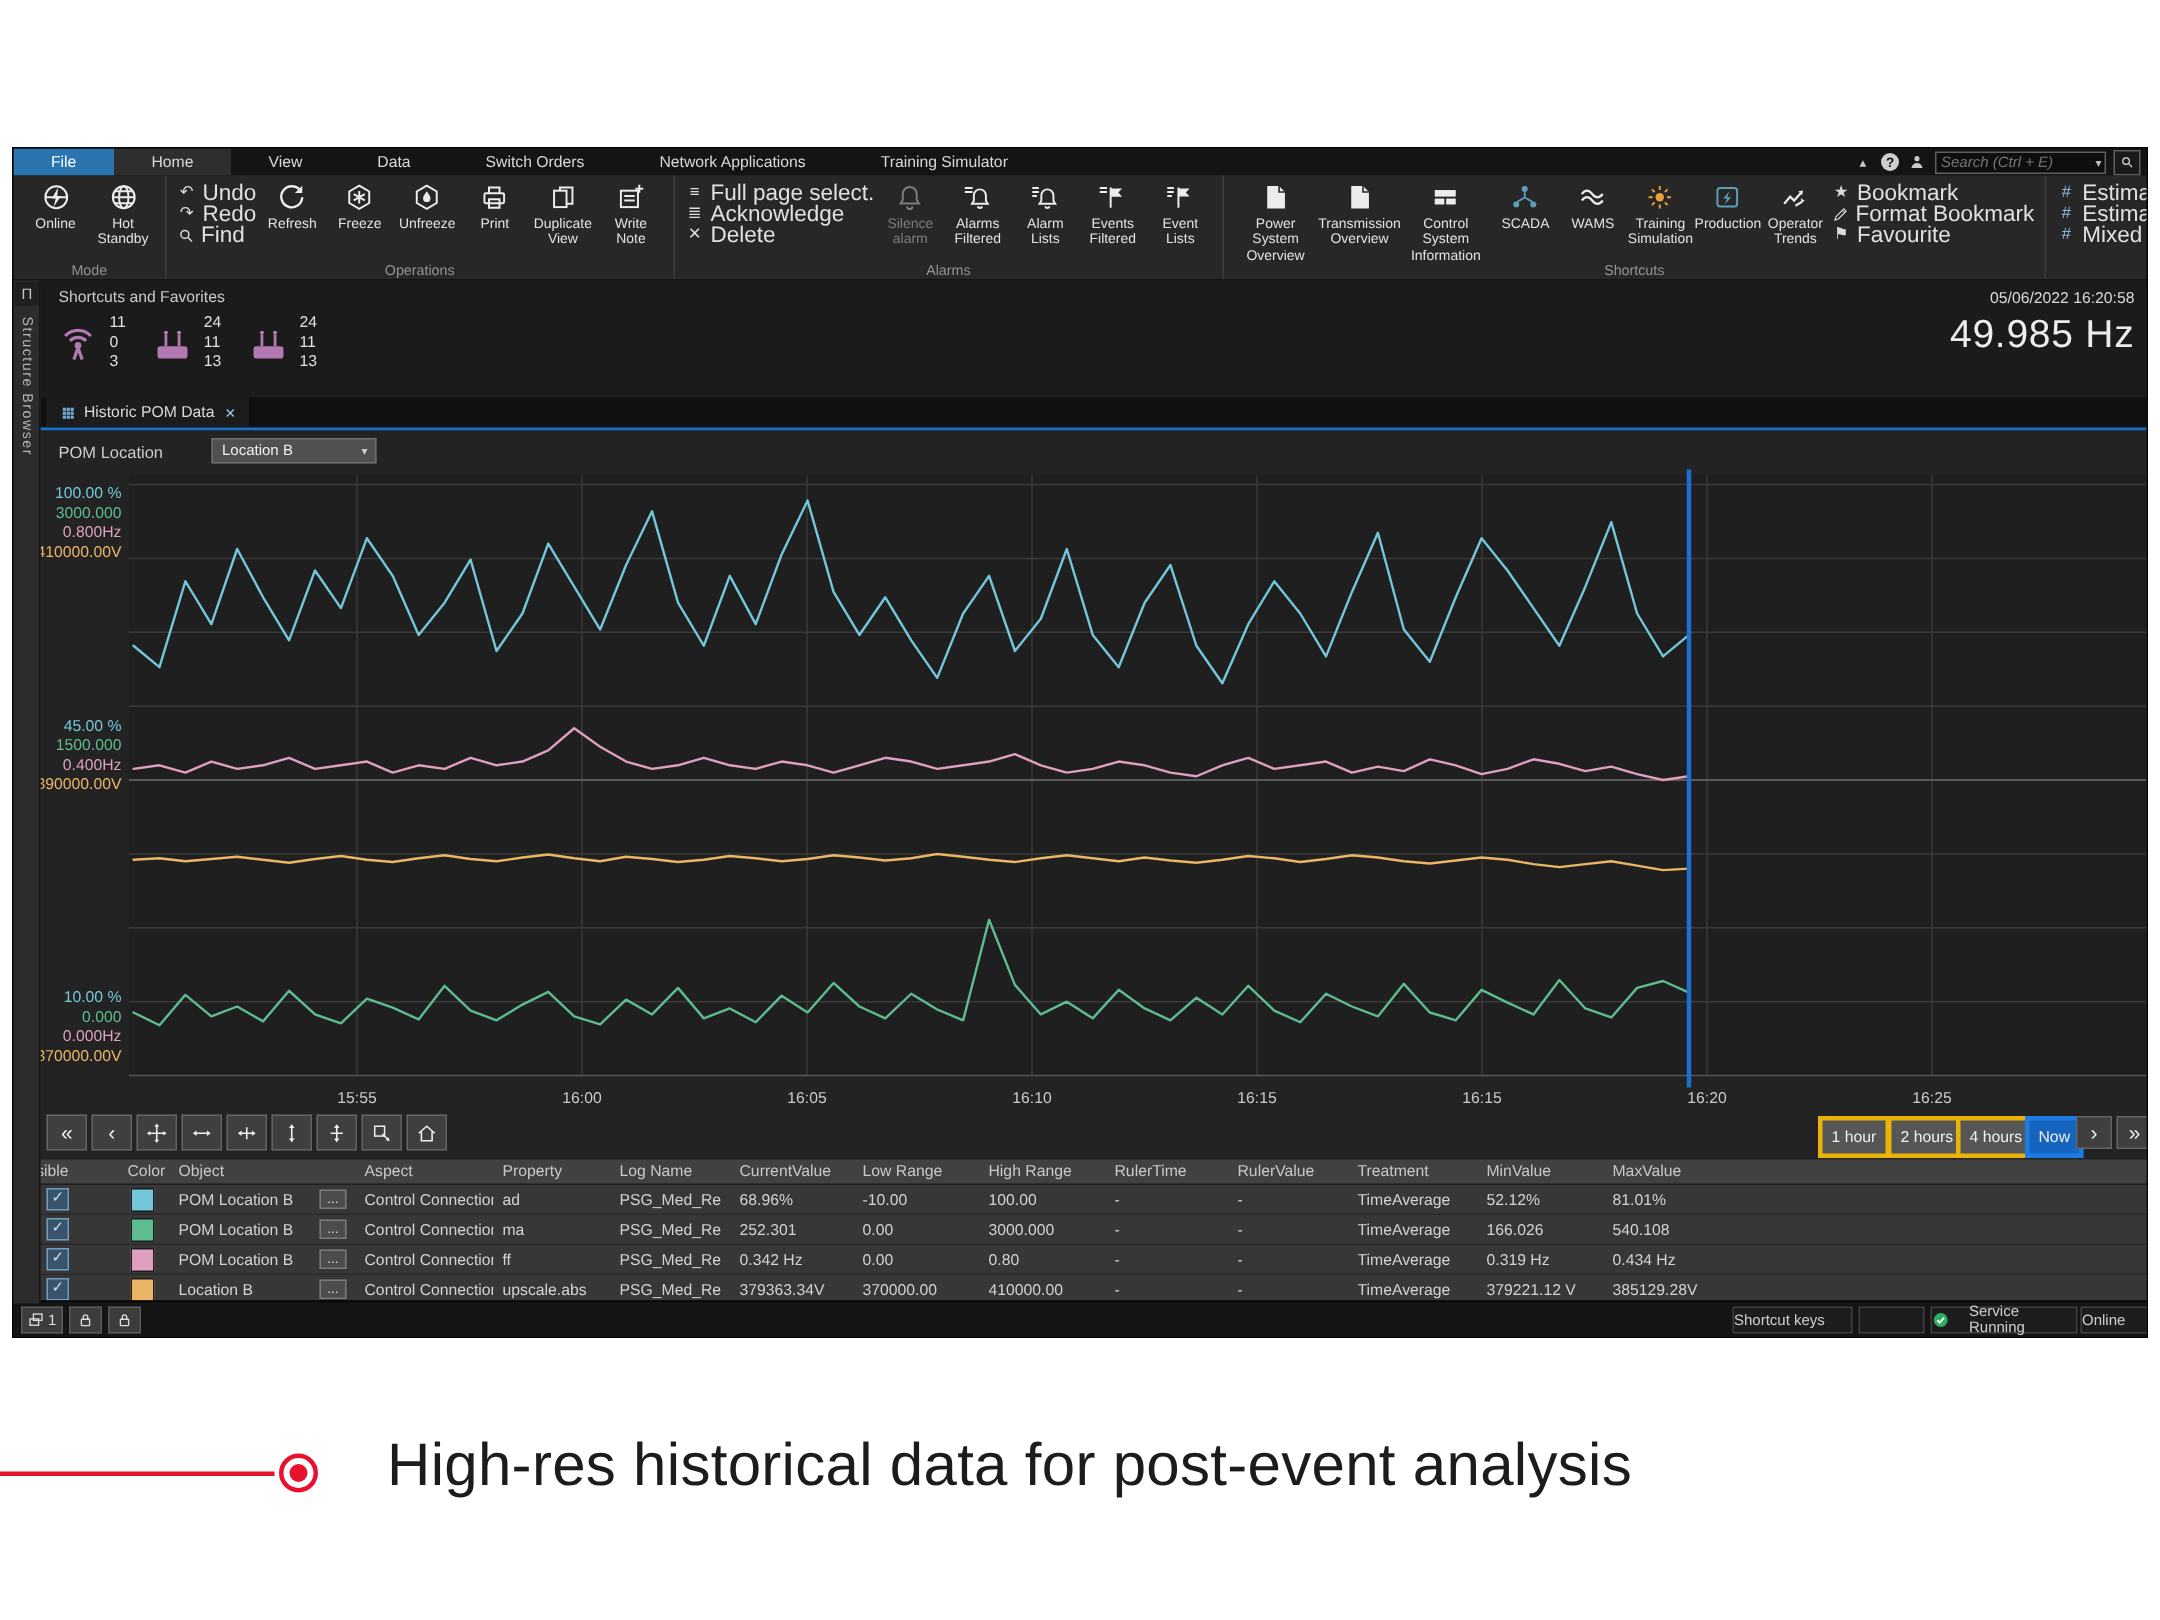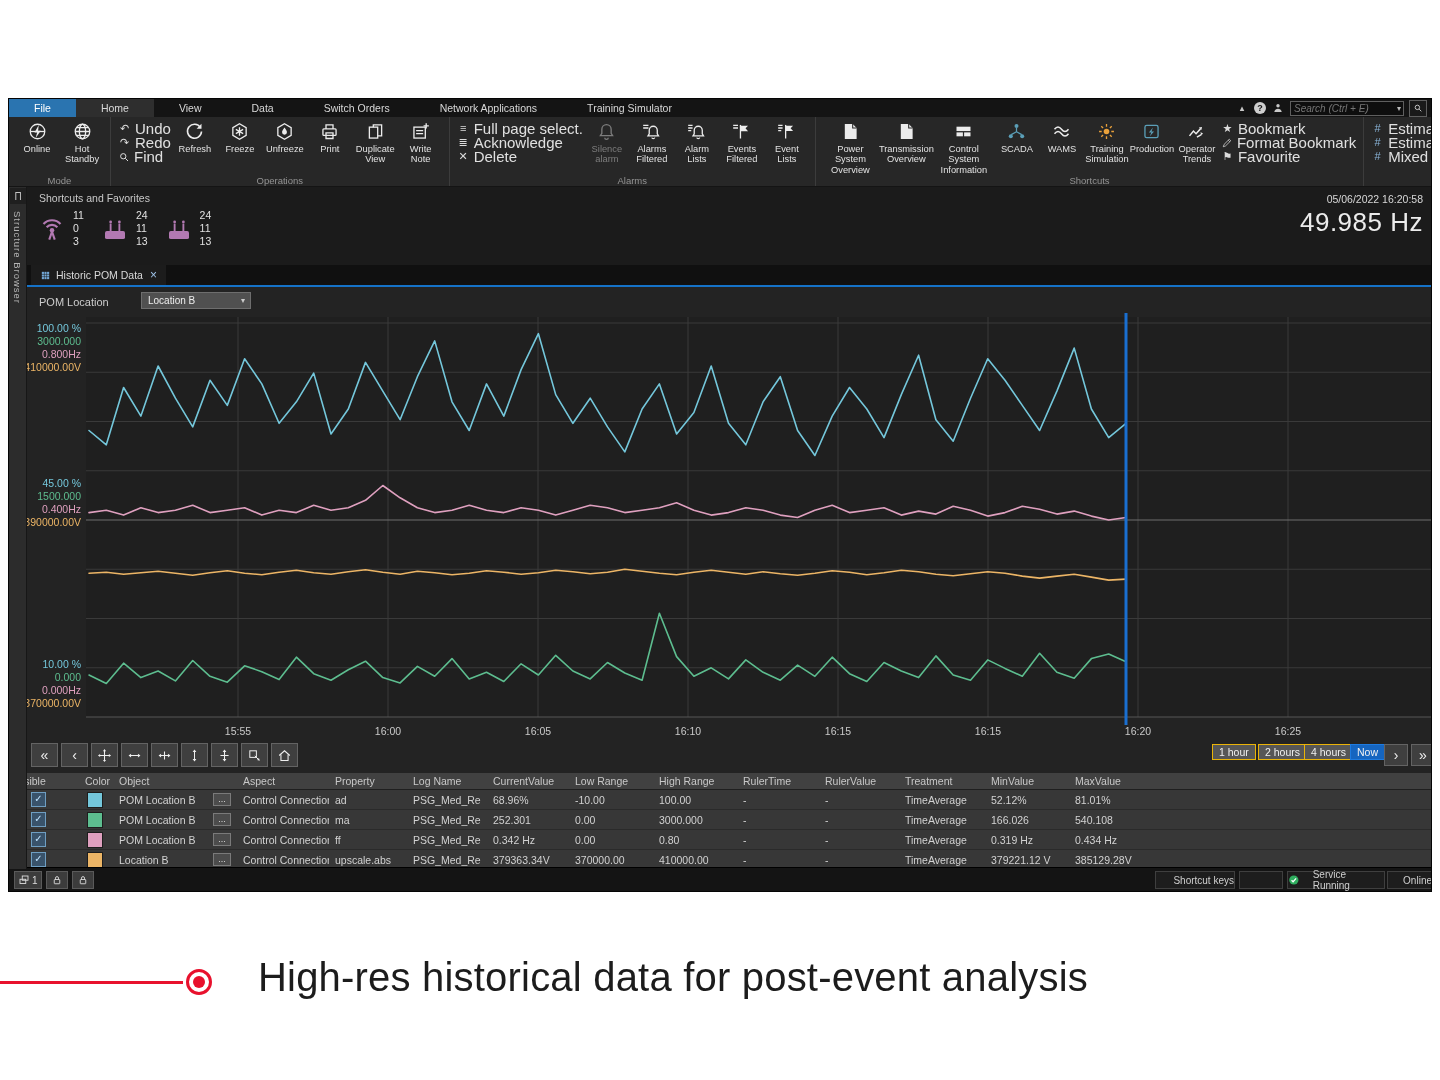--- a/index.html
+++ b/index.html
@@ -68,21 +68,21 @@
   .dropdown{position:absolute;left:132px;top:5px;width:110px;height:17px;background:#505050;border:1px solid #6e6e6e;
             box-sizing:border-box;display:flex;align-items:center;cursor:default}
   .dropdown .dval{font-size:10px;color:#eee;padding-left:6px;flex:1}
   .dropdown .dcaret{color:#ccc;font-size:8px;padding-right:5px}
   #chartwrap{position:absolute;left:0;top:0;width:1424px;height:454px}
   
   .navrow{position:absolute;left:0;top:454px;width:1424px;height:28px}
   .navbtn{position:absolute;top:2px;width:27px;height:24px;background:#3f3f3f;border:1px solid #636363;box-sizing:border-box;
           color:#efefef;display:flex;align-items:center;justify-content:center;font-size:14px;cursor:default}
   .navbtn svg{width:15px;height:15px}
-  .rngbtn{position:absolute;top:3px;height:16px;background:#565656;border:1px solid #eab308;box-sizing:border-box;
+  .rngbtn{position:absolute;top:3px;height:28px;background:#565656;border:3px solid #eab308;box-sizing:border-box;
           color:#f0f0f0;display:flex;align-items:center;justify-content:center;font-size:10.5px;padding:0 6px;cursor:default}
   .rngbtn.now{background:#1565c0;border-color:#1e7be0}
   
   .tbl{position:absolute;left:0;top:486px;width:1424px}
   .trow{display:grid;grid-template-columns:70px 34px 100px 24px 92px 78px 80px 82px 84px 84px 82px 80px 86px 84px 90px 1fr;
         align-items:center;height:19px;background:#373737;border-bottom:1px solid #2a2a2a}
   .trow.head{height:16px;background:#414141;border-bottom:1px solid #1f1f1f}
   .tcell{font-size:10.5px;color:#d2d2d2;padding-left:6px;white-space:nowrap;overflow:hidden}
   .head .tcell{color:#c8c8c8}
   .chk{width:13px;height:13px;margin-left:22px;background:#39536b;border:1px solid #6e9ec2;color:#bfe3ff;
@@ -90,21 +90,21 @@
   .swatch{width:14px;height:14px;margin-left:8px;border:1px solid #1d1d1d}
   .dots{width:18px;height:13px;background:#4c4c4c;border:1px solid #7a7a7a;color:#ddd;font-size:9px;line-height:11px;
         text-align:center;box-sizing:border-box}
   
   .statusbar{position:absolute;left:0;top:768px;width:1424px;height:24px;background:#141414;border-top:1px solid #000}
   .sb-left{position:absolute;left:5px;top:3px;display:flex;gap:4px}
   .sb-btn{height:18px;min-width:22px;background:#3c3c3c;border:1px solid #5a5a5a;box-sizing:border-box;color:#ddd;
           display:flex;align-items:center;justify-content:center;font-size:10px;gap:2px;padding:0 3px}
   .sb-btn svg{width:12px;height:12px}
   .sb-box{position:absolute;top:3px;height:18px;background:#1d1d1d;border:1px solid #3f3f3f;box-sizing:border-box;
-          color:#cfcfcf;font-size:10px;display:flex;align-items:center;justify-content:flex-end;gap:5px}
+          color:#cfcfcf;font-size:10px;display:flex;align-items:center;justify-content:flex-start;gap:5px}
   .sb-box svg{width:12px;height:12px;color:#2fae5f}
   
   .cap-line{position:absolute;left:0;top:981px;width:183px;height:3px;background:#e8112d}
   .cap-dot{position:absolute;left:186px;top:969px;width:20px;height:20px;border:3px solid #e8112d;border-radius:50%}
   .cap-dot::after{content:"";position:absolute;left:4px;top:4px;width:12px;height:12px;background:#e8112d;border-radius:50%}
   .caption{position:absolute;left:258px;top:955px;font-size:40px;color:#1c1c1c;letter-spacing:.2px}
 </style>
 </head>
 <body>
 

